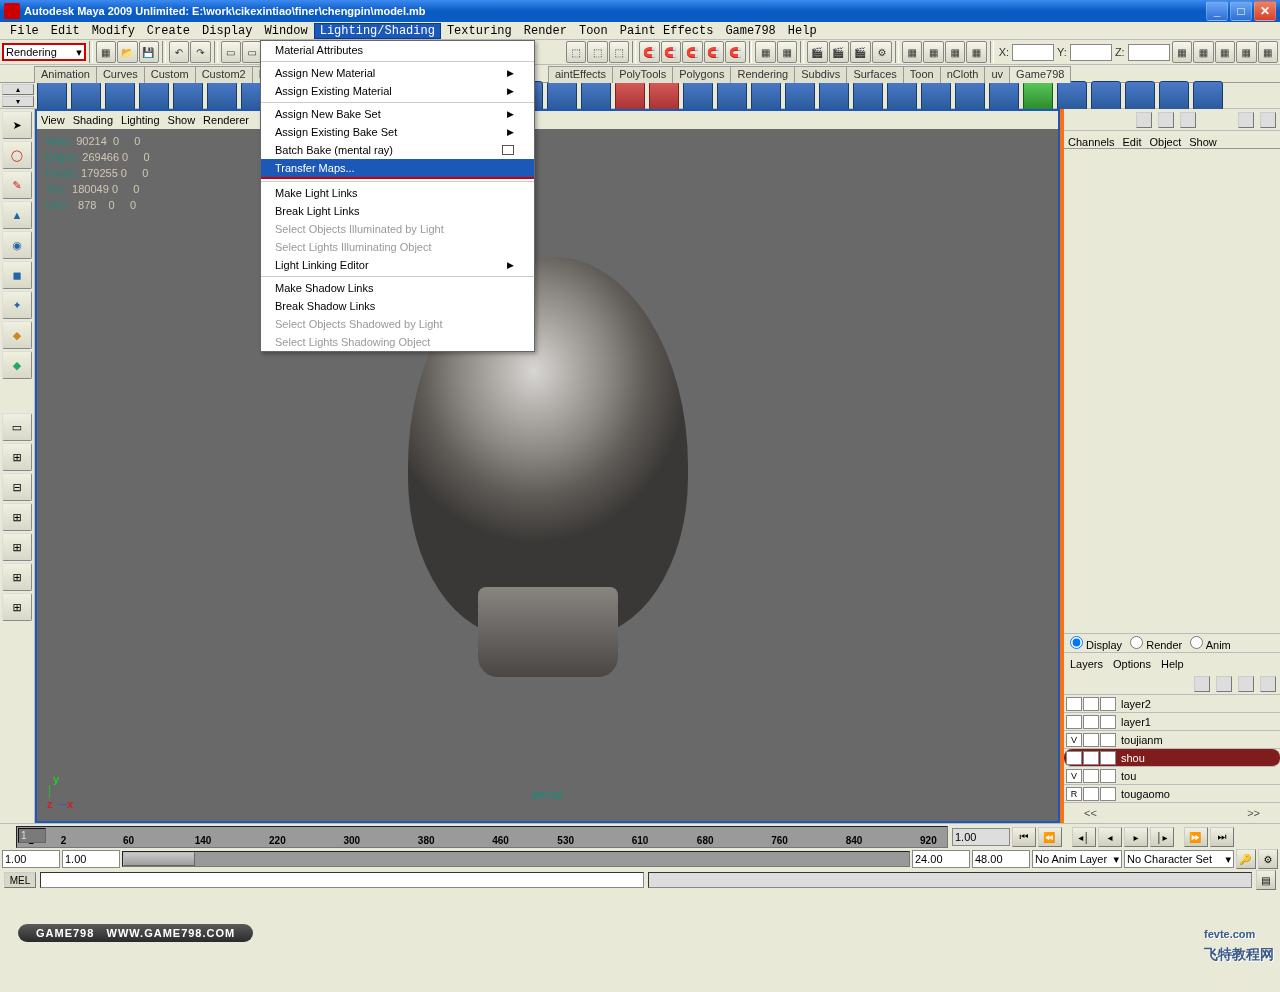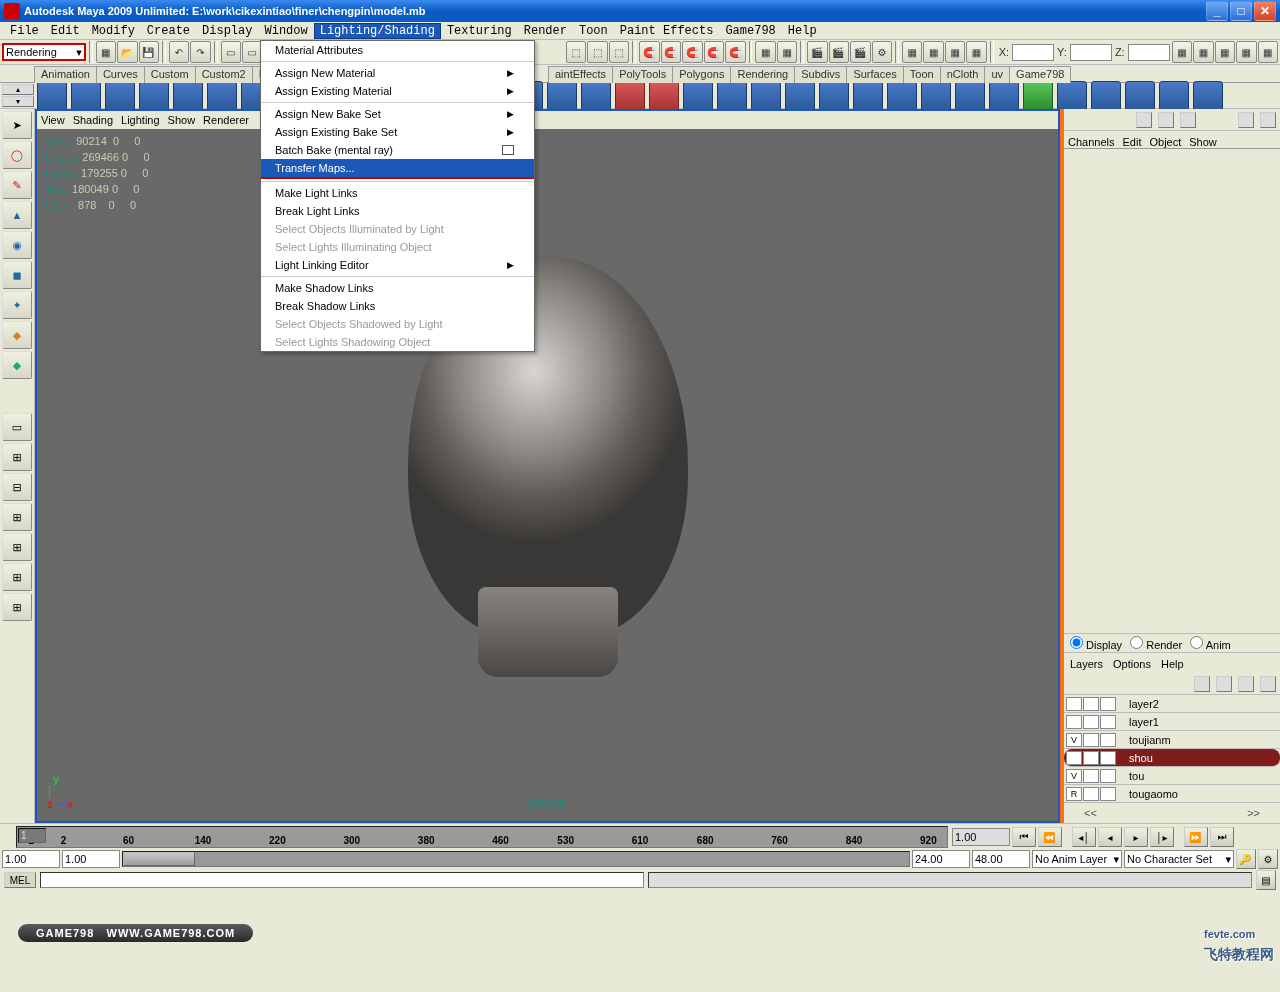--- a/index.html
+++ b/index.html
@@ -39,32 +39,32 @@
 .main-area { display:flex; height:714px; }
 .left-toolbar { width:35px; background:#e9e9d8; border-right:1px solid #bbb; padding:2px; display:flex; flex-direction:column; gap:2px; }
 .lt-btn { width:30px; height:28px; border:1px outset #ddd; background:linear-gradient(to bottom,#f0f0e0,#d8d8c8); border-radius:2px; display:flex; align-items:center; justify-content:center; }
 
 .viewport-area { flex:1; display:flex; flex-direction:column; border:2px solid #1b58b8; }
 .viewport-menu { height:18px; background:#e9e9d8; display:flex; align-items:center; padding:0 4px; gap:8px; font-family:"Courier New",monospace; font-size:12px; }
 .viewport { flex:1; background:#696969; position:relative; overflow:hidden; }
 .hud { position:absolute; top:4px; left:8px; font-family:"Courier New",monospace; font-size:12px; line-height:16px; }
 .hud .label { color:#1e8a7a; }
 .hud .val { color:#d0c8b0; }
-.persp-label { position:absolute; bottom:10px; left:50%; transform:translateX(-50%); color:#1e8a7a; font-family:"Courier New",monospace; font-weight:bold; font-size:12px; }
+.persp-label { position:absolute; bottom:20px; left:50%; transform:translateX(-50%); color:#1e8a7a; font-family:"Courier New",monospace; font-weight:bold; font-size:10px; }
 .axis { position:absolute; bottom:10px; left:10px; font-family:"Courier New",monospace; font-size:11px; font-weight:bold; }
 
 .right-panel { width:220px; background:#e9e9d8; border-left:4px solid #f97316; display:flex; flex-direction:column; }
 .rp-tabs { height:18px; border-bottom:1px solid #999; display:flex; align-items:end; padding:0 4px; gap:8px; font-size:11px; }
 .rp-body { flex:1; background:#e9e9d8; }
 .rp-radios { height:20px; display:flex; align-items:center; gap:8px; padding:0 6px; border-bottom:1px solid #bbb; border-top:1px solid #bbb; }
 .rp-layermenu { height:18px; display:flex; align-items:center; gap:10px; padding:0 6px; margin-top:2px; }
 .layer-row { height:18px; display:flex; align-items:center; border-bottom:1px solid #bbb; padding:0 2px; gap:1px; }
 .layer-row.sel { background:#7f1d1d; color:#fff;border-radius:8px; }
 .layer-row .box { width:16px; height:14px; border:1px solid #888; background:#fff; display:flex; align-items:center; justify-content:center; font-size:9px; }
-.layer-row .name { padding-left:12px; flex:1; }
+.layer-row .name { padding-left:4px; flex:1; }
 .nav-arrows { height:20px; display:flex; justify-content:space-between; padding:0 20px; align-items:center; color:#555; }
 
 
 .dropdown { position:absolute; left:260px; top:40px; width:275px; background:#fff; border:1px solid #666; box-shadow:2px 2px 4px rgba(0,0,0,0.3); z-index:100; font-family:"Courier New",monospace; font-size:12px; }
 .dropdown .mi { padding:3px 20px 3px 14px; color:#000; display:flex; justify-content:space-between; align-items:center; }
 .dropdown .mi.disabled { color:#999; }
 .dropdown .mi.highlight { background:#1b58b8; color:#fff; border-bottom:2px solid #c00; }
 .dropdown .sep { height:1px; background:#ccc; margin:2px 0; }
 .dropdown .arrow { color:#000; font-size:9px; }
 .dropdown .opt { width:12px; height:10px; border:1px solid #555; }

